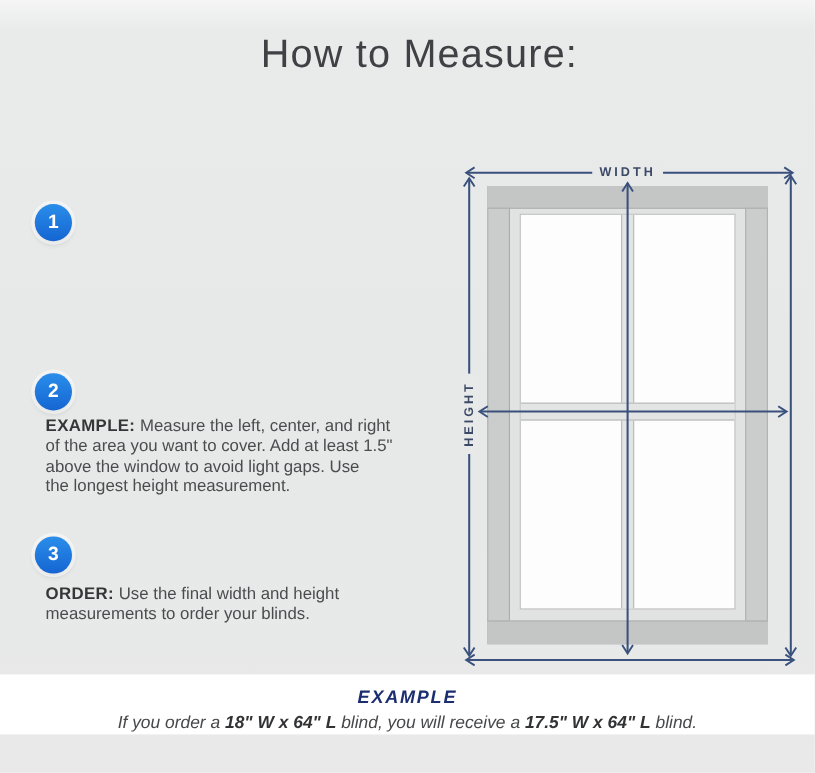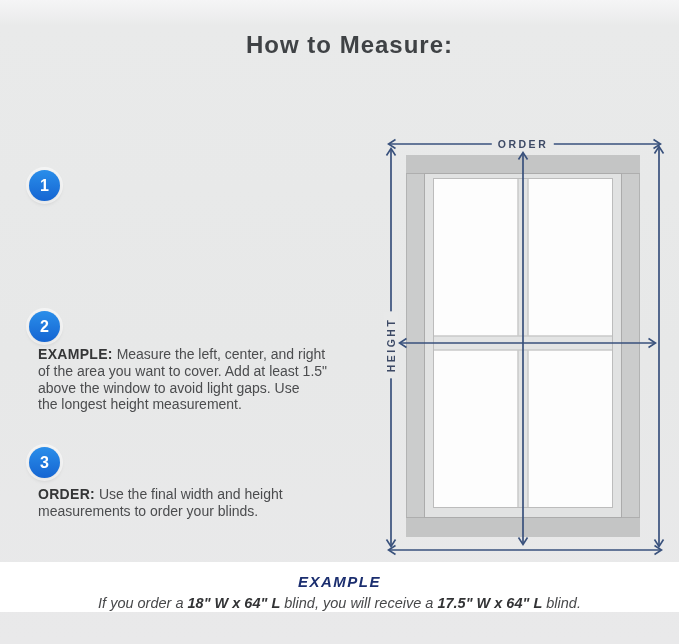--- a/index.html
+++ b/index.html
@@ -5,21 +5,21 @@
   html,body{margin:0;padding:0;}
   .canvas{
     position:relative;
     width:679px;height:644px;
     overflow:hidden;
     background:linear-gradient(180deg,#f5f5f6 0%,#e9eaea 4%,#e7e8e8 55%,#e9e9ea 100%);
     font-family:"Liberation Sans",sans-serif;
   }
   
   .title{position:absolute;top:26px;left:0;right:0;text-align:center;}
-  .title-line1{font-size:24px;font-weight:700;color:#3f4245;letter-spacing:1px;line-height:38px;margin-left:20px;}
+  .title-line1{font-size:33px;font-weight:400;color:#3f4245;letter-spacing:1px;line-height:38px;margin-left:20px;}
   .title-line2{line-height:50px;margin-top:-1px;}
   .title-outside{font-size:47px;font-weight:800;letter-spacing:1px;color:#1f5ad0;
     background:linear-gradient(180deg,#2e72e2 0%,#1b4fc6 90%);
     -webkit-background-clip:text;background-clip:text;-webkit-text-fill-color:transparent;}
   .title-mount{font-size:34px;font-weight:700;color:#3f4245;margin-left:12px;letter-spacing:0.5px;}
   
   .badge{position:absolute;width:31px;height:31px;border-radius:50%;
     background:linear-gradient(180deg,#2a8eea 0%,#1565d2 100%);
     color:#fff;font-size:16px;font-weight:700;
     display:flex;align-items:center;justify-content:center;
@@ -98,21 +98,21 @@
     <g stroke="#39517c" stroke-width="1.7" fill="none">
       <line x1="9" y1="9" x2="280" y2="9" marker-start="url(#ah)" marker-end="url(#ah)"></line>
       <line x1="11" y1="14" x2="11" y2="411" marker-start="url(#ah)" marker-end="url(#ah)"></line>
       <line x1="279" y1="12" x2="279" y2="411" marker-start="url(#ah)" marker-end="url(#ah)"></line>
       <line x1="9" y1="415" x2="281" y2="415" marker-start="url(#ah)" marker-end="url(#ah)"></line>
       <line x1="143" y1="18" x2="143" y2="409" marker-start="url(#ah)" marker-end="url(#ah)"></line>
       <line x1="20" y1="208" x2="275" y2="208" marker-start="url(#ah)" marker-end="url(#ah)"></line>
     </g>
   </svg>
 
-  <span class="dim-label width">ORDER</span>
+  <span class="dim-label width">WIDTH</span>
   <span class="dim-label height">HEIGHT</span>
 
   <footer class="footer">
     <p class="example-heading">EXAMPLE</p>
     <p class="example-line"><span>If you order a </span><b>18" W x 64" L</b><span> blind, you will receive a </span><b>17.5" W x 64" L</b><span> blind.</span></p>
   </footer>
 
 </div>
 
 </body></html>

